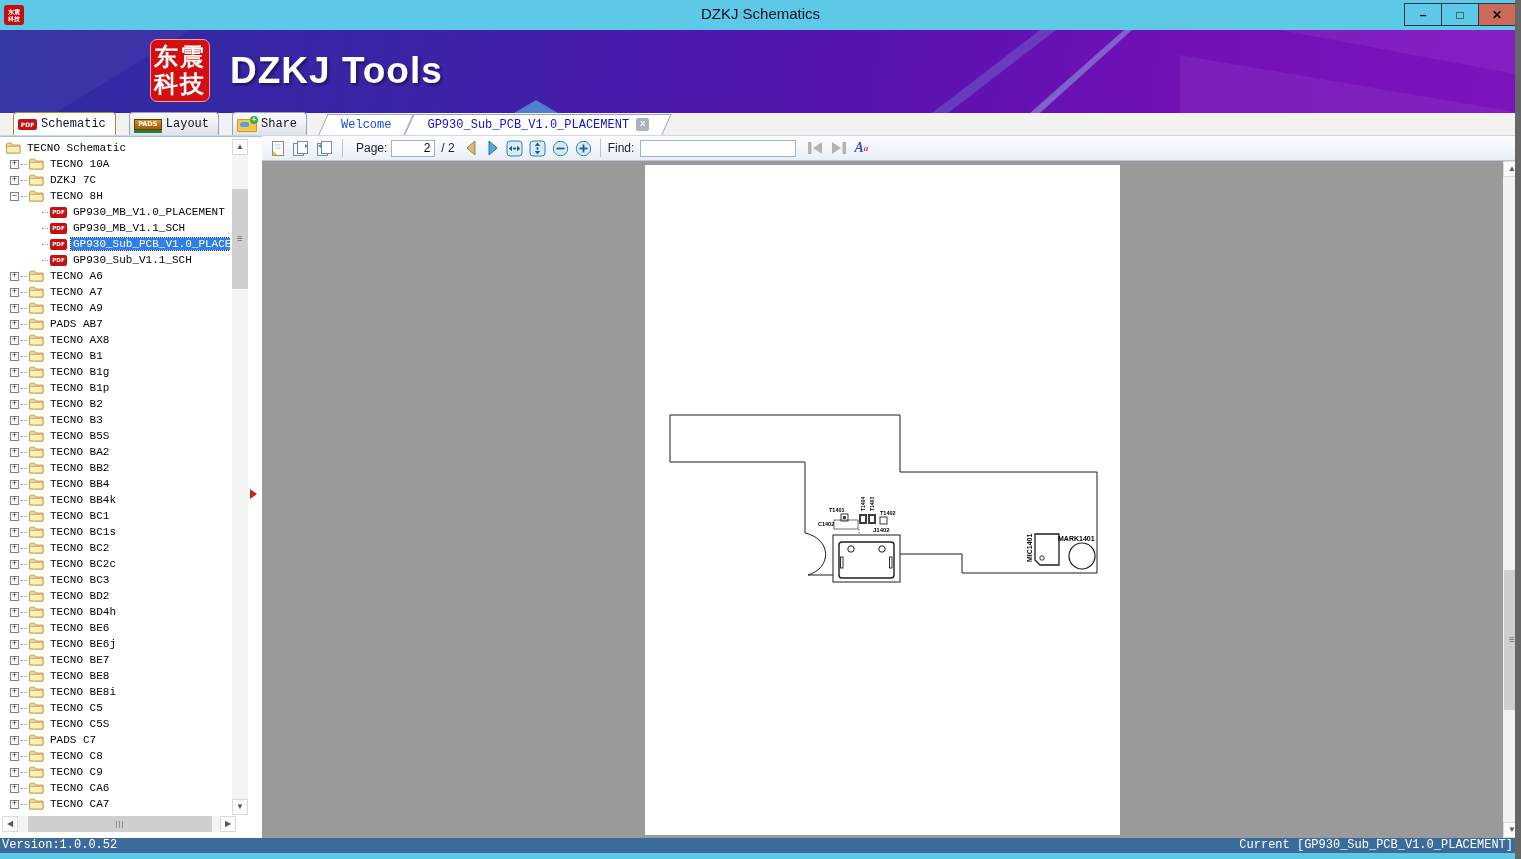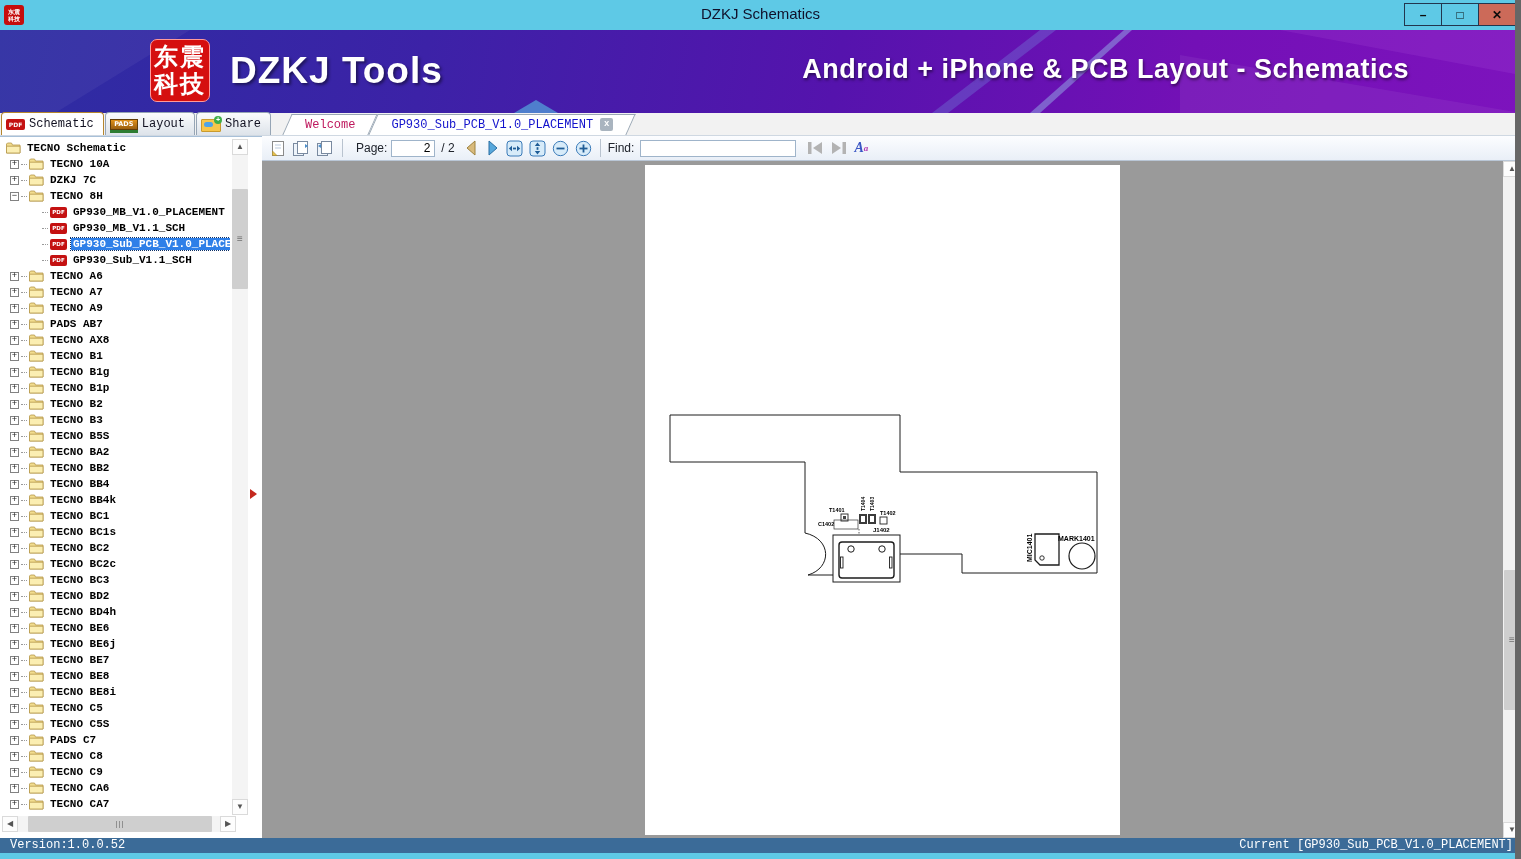--- a/index.html
+++ b/index.html
@@ -25,58 +25,58 @@
       border-radius:7px;border:1px solid #ff9a9a;color:#fff;font-weight:bold;font-family:"DejaVu Sans",sans-serif;
       font-size:24px;line-height:27px;text-align:center;letter-spacing:2px;padding-top:4px;box-sizing:border-box;}
   .brand{position:absolute;left:230px;top:20px;font-size:37px;font-weight:bold;color:#fff;
       letter-spacing:1px;text-shadow:2px 2px 3px rgba(0,0,0,.45);text-align:center;}
   .tagline{position:absolute;right:112px;top:24px;font-size:27px;font-weight:600;color:#fff;
       letter-spacing:.5px;text-shadow:1px 2px 3px rgba(0,0,0,.5);}
 
   
   .tabrow{position:absolute;left:0;top:113px;width:1521px;height:23px;background:#f2f2f2;
       border-bottom:1px solid #cfd8e2;box-sizing:border-box;display:flex;align-items:flex-end;}
-  .apptab{height:22px;display:flex;align-items:center;padding:0 9px 0 4px;margin-left:1px;
+  .apptab{height:22px;display:flex;align-items:center;padding:0 9px 0 4px;margin-left:13px;
       border:1px solid #96a5b5;border-bottom:none;border-radius:4px 4px 0 0;
       background:linear-gradient(#fbfcfd,#dde3ea);font-family:"Liberation Mono",monospace;font-size:12px;color:#101020;}
   .apptab.active{background:#fff;border-color:#b5862e;}
   .pdfbadge{display:inline-block;background:#c41111;color:#fff;font-weight:bold;font-size:6px;
       line-height:11px;width:19px;text-align:center;border-radius:2px;margin-right:4px;
       font-family:"DejaVu Sans",sans-serif;flex:none;}
   .padsbadge{display:inline-block;background:linear-gradient(#e09018,#9a5f10);color:#fff;font-weight:bold;
       font-size:6.5px;line-height:9px;width:26px;text-align:center;border:1px solid #5f3c08;margin-right:4px;
       box-shadow:0 3px 0 #2e7d32;font-family:"DejaVu Sans",sans-serif;flex:none;}
   .sharefold{position:relative;width:20px;height:13px;margin-right:4px;flex:none;}
   .sharefold .f{position:absolute;left:0;top:1px;width:18px;height:11px;background:#f7c64b;border:1px solid #c99a2e;border-radius:1px;}
   .sharefold .cloud{position:absolute;left:3px;top:4px;width:9px;height:5px;background:#4da3e8;border-radius:3px;}
   .sharefold .plus{position:absolute;right:-1px;top:-2px;width:8px;height:8px;background:#3fae49;color:#fff;
       border-radius:50%;font-size:7px;line-height:8px;text-align:center;font-weight:bold;}
   .doctabs{display:flex;align-items:flex-end;margin-left:16px;}
   .doctab{position:relative;height:21px;display:flex;align-items:center;padding:0 18px;
-      font-family:"Liberation Mono",monospace;font-size:12px;color:#be185d;}
+      font-family:"Liberation Mono",monospace;font-size:12px;color:#1d4ed8;}
   .doctab::before{content:"";position:absolute;inset:0;background:#fff;border:1px solid #9aa7b4;
       border-bottom:none;transform:skewX(-24deg);}
   .doctab>*{position:relative;}
   .doctab.active{color:#1313cc;}
   .doc-close{width:13px;height:13px;margin-left:7px;background:#a9b4bf;color:#fff;border-radius:2px;
       font-size:9px;line-height:13px;text-align:center;font-weight:bold;}
 
   
   .sidebar{position:absolute;left:0;top:136px;width:262px;height:702px;background:#fff;
       border-top:1px solid #a8c0d8;box-sizing:border-box;}
   .tree{position:absolute;left:2px;top:3px;width:228px;height:674px;overflow:hidden;}
   .trow{height:16px;display:flex;align-items:center;font-family:"Liberation Mono",monospace;
       font-size:11px;color:#000;white-space:nowrap;}
   .ind{flex:none;}
   .exp{flex:none;width:9px;height:9px;border:1px solid #828282;background:#fff;font-size:9px;
       line-height:7px;text-align:center;color:#222;margin-right:2px;box-sizing:border-box;}
   .stub{flex:none;width:6px;height:0;border-top:1px dotted #9a9a9a;margin-right:2px;}
   .ficon{flex:none;margin-right:4px;display:flex;}
   .trow .pdfbadge{width:17px;font-size:5.5px;margin-right:4px;}
-  .tlabel{padding:0 2px;font-weight:bold;}
+  .tlabel{padding:0 2px;}
   .tlabel.sel{background:#2e7fe8;color:#fff;outline:1px dotted #0b2f66;}
 
   
   .sb-v{position:absolute;background:#f4f4f4;width:16px;}
   .sb-h{position:absolute;background:#f4f4f4;height:16px;}
   .sbtn{position:absolute;width:16px;height:16px;background:#fdfdfd;border:1px solid #dadada;
       box-sizing:border-box;color:#555;font-size:8px;line-height:14px;text-align:center;}
   .sthumb{position:absolute;background:#cfcfcf;border-radius:1px;color:#707070;text-align:center;}
   .side-vscroll{left:232px;top:2px;height:676px;}
   .side-hscroll{left:2px;top:679px;width:234px;}
@@ -97,21 +97,21 @@
   .page-input{width:44px;text-align:right;}
   .find-input{width:156px;margin-left:2px;}
 
   
   .viewport{position:absolute;left:0;top:25px;width:1241px;height:677px;background:#9a9a9a;overflow:hidden;}
   .page{position:absolute;left:383px;top:4px;width:475px;height:670px;background:#fff;}
 
   
   .statusbar{position:absolute;left:0;top:838px;width:1521px;height:15px;background:#3b6b98;
       color:#fff;font-family:"Liberation Mono",monospace;font-size:12px;line-height:15px;}
-  .status-left{position:absolute;left:10px;top:0;}
+  .status-left{position:absolute;left:2px;top:0;}
   .status-right{position:absolute;right:8px;top:0;}
   .bottom-strip{position:absolute;left:0;top:853px;width:1521px;height:6px;background:#5ec9e6;}
 </style>
 </head>
 <body>
 
 <div class="app">
 
   <div class="titlebar">
     <div class="title-logo">
@@ -133,21 +133,20 @@
       <polygon points="1124,0 1132,0 1040,83 1030,83" fill="rgba(170,245,255,0.35)"></polygon>
       <polygon points="1180,25 1521,83 1180,83" fill="rgba(255,255,255,0.06)"></polygon>
       <polygon points="536,70 558,83 514,83" fill="rgba(90,205,235,0.55)"></polygon>
       <polygon points="1280,0 1521,0 1521,45" fill="rgba(180,90,220,0.18)"></polygon>
     </svg>
     <div class="banner-logo">
       <div>东震</div>
       <div>科技</div>
     </div>
     <div class="brand">DZKJ Tools</div>
-    <div class="tagline">Android + iPhone &amp; PCB Layout - Schematics</div>
   </div>
 
   <div class="tabrow">
     <div class="apptab active">
       <span class="pdfbadge">PDF</span>
       <span>Schematic</span>
     </div>
     <div class="apptab">
       <span class="padsbadge">PADS</span>
       <span>Layout</span>

